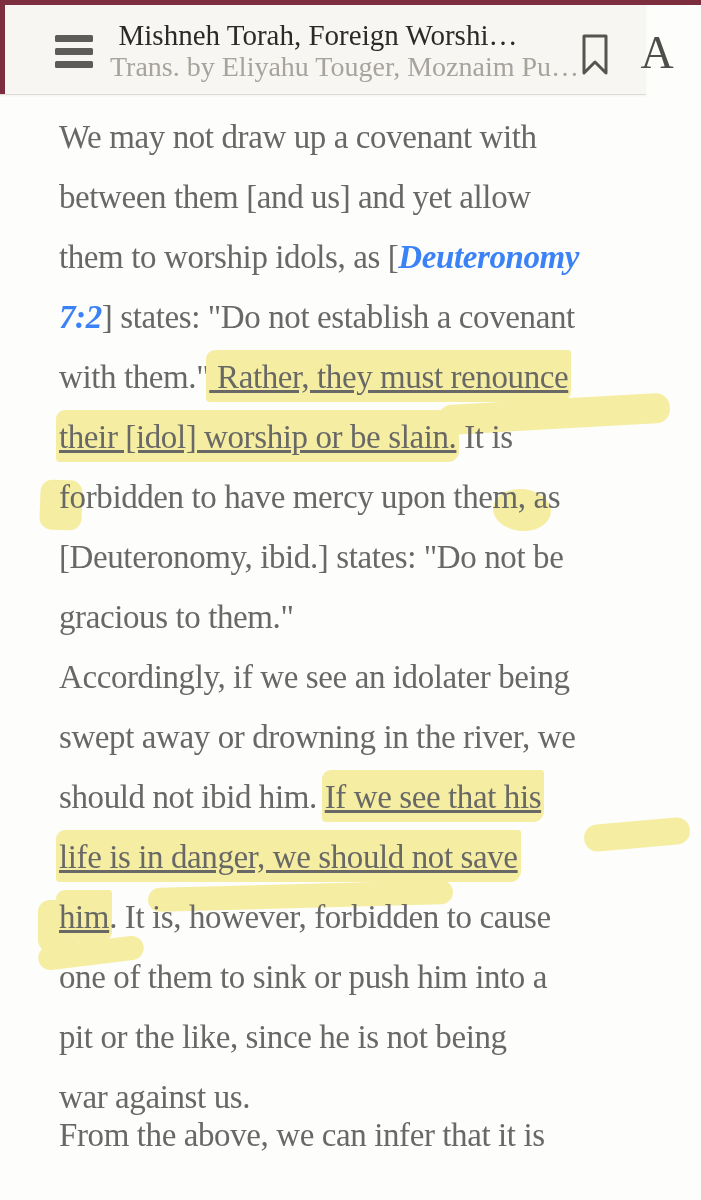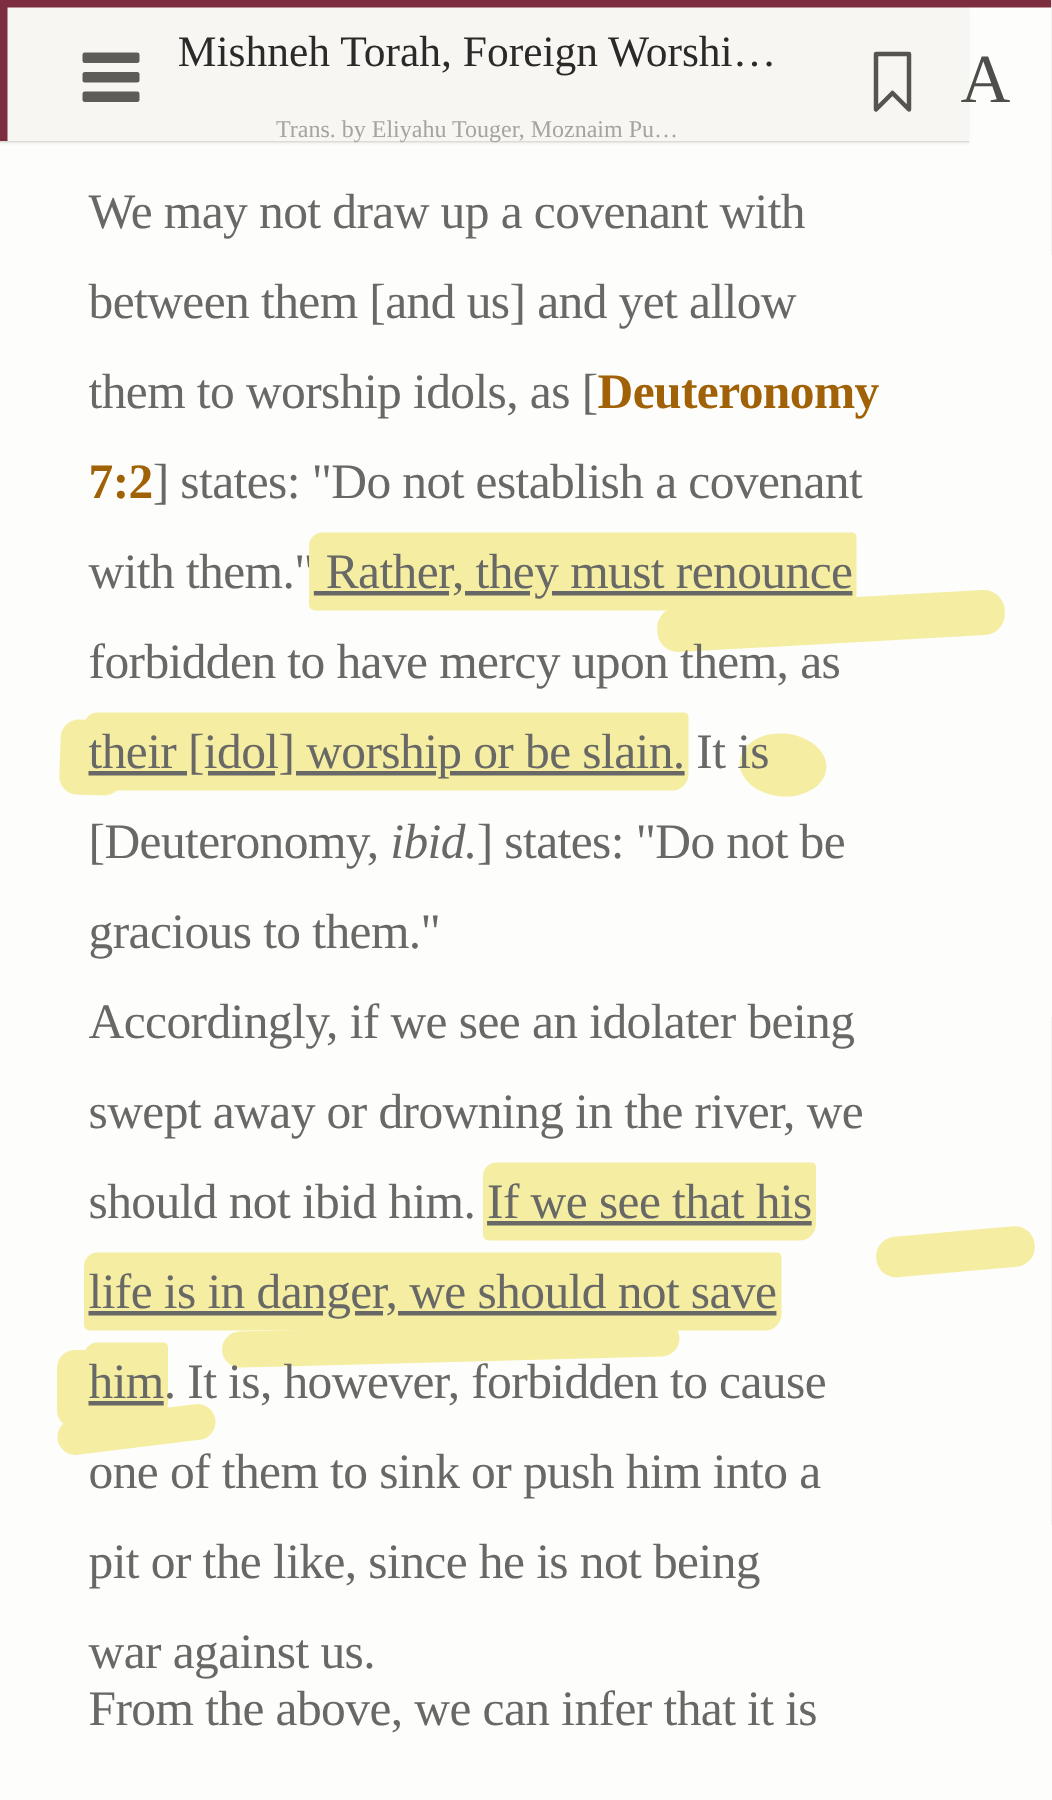--- a/index.html
+++ b/index.html
@@ -14,40 +14,40 @@
   
   .header{
     position:absolute;left:0;top:5px;width:646px;height:89px;
     background:#f7f6f3;border-bottom:1px solid #dedcd7;
     box-shadow:0 1px 2px rgba(0,0,0,0.05);z-index:5;
   }
   .menu-btn{position:absolute;left:55px;top:30px;width:38px;height:33px;cursor:pointer;}
   .menu-btn .bar{width:38px;height:7px;background:#5d5c59;border-radius:1.5px;margin-bottom:6px;}
   .header-center{position:absolute;left:110px;right:120px;top:13px;text-align:center;}
   .header-title{font-size:29px;line-height:34px;color:#2a2a28;white-space:nowrap;cursor:pointer;}
-  .header-subtitle{font-size:16px;line-height:30px;color:#a7a49e;white-space:nowrap;margin-top:20px;}
+  .header-subtitle{font-size:28px;line-height:30px;color:#a7a49e;white-space:nowrap;}
   .bookmark-btn{position:absolute;left:580px;top:28px;width:30px;height:44px;cursor:pointer;}
   .fontsize-btn{
     position:absolute;left:634px;top:20px;width:46px;height:56px;
     font-size:46px;line-height:56px;color:#4e4e4b;text-align:center;cursor:pointer;
   }
   
   .body-text{
-    position:absolute;left:0;top:82px;width:701px;bottom:0;
-    padding:30px 40px 0 59px;box-sizing:border-box;overflow:hidden;z-index:2;
+    position:absolute;left:0;top:94px;width:701px;bottom:0;
+    padding:13px 40px 0 59px;box-sizing:border-box;overflow:hidden;z-index:2;
   }
   .para{margin:0;}
   .para-clipped{margin-top:-22px;}
   .line{
     height:60px;line-height:60px;white-space:nowrap;
     font-size:33px;letter-spacing:-0.4px;color:#686866;
     position:relative;z-index:2;
   }
-  .seg-bold{font-weight:bold;color:#a16207;}
-  .seg-italic{font-style:italic;}
+  .seg-bold{font-weight:bold;color:#3b82f6;font-style:italic;}
+  .seg-italic{}
   .seg-hl{
     background:var(--hl,#f5eda1);
     padding:9px 3px 7px 3px;margin:-9px -3px -7px -3px;
     border-radius:9px 3px 11px 4px;
     text-decoration:underline;
   }
   
   .stroke{position:absolute;background:var(--hl,#f5eda1);z-index:1;}
   .sw1{left:438px;top:399px;width:232px;height:30px;border-radius:14px;transform:rotate(-3.2deg);}
   .sw2{left:493px;top:489px;width:58px;height:42px;border-radius:50%;transform:rotate(5deg);}
@@ -93,22 +93,22 @@
   <div class="stroke sw4b"></div>
   <div class="stroke sw5"></div>
 
   <div class="body-text">
       <div class="para">
         <div class="line"><span>We may not draw up a covenant with</span></div>
         <div class="line"><span>between them [and us] and yet allow</span></div>
         <div class="line"><span>them to worship idols, as [</span><span class="seg-bold">Deuteronomy</span></div>
         <div class="line"><span class="seg-bold">7:2</span><span>] states: "Do not establish a covenant</span></div>
         <div class="line"><span>with them."</span><span class="seg-hl"> Rather, they must renounce</span></div>
+        <div class="line"><span class="seg-hl">their [idol] worship or be slain.</span><span> It is</span></div>
         <div class="line"><span>forbidden to have mercy upon them, as</span></div>
-        <div class="line"><span class="seg-hl">their [idol] worship or be slain.</span><span> It is</span></div>
         <div class="line"><span>[Deuteronomy, </span><span class="seg-italic">ibid.</span><span>] states: "Do not be</span></div>
         <div class="line"><span>gracious to them."</span></div>
       </div>
       <div class="para">
         <div class="line"><span>Accordingly, if we see an idolater being</span></div>
         <div class="line"><span>swept away or drowning in the river, we</span></div>
         <div class="line"><span>should not ibid him. </span><span class="seg-hl">If we see that his</span></div>
         <div class="line"><span class="seg-hl">life is in danger, we should not save</span></div>
         <div class="line"><span class="seg-hl">him</span><span>. It is, however, forbidden to cause</span></div>
         <div class="line"><span>one of them to sink or push him into a</span></div>

